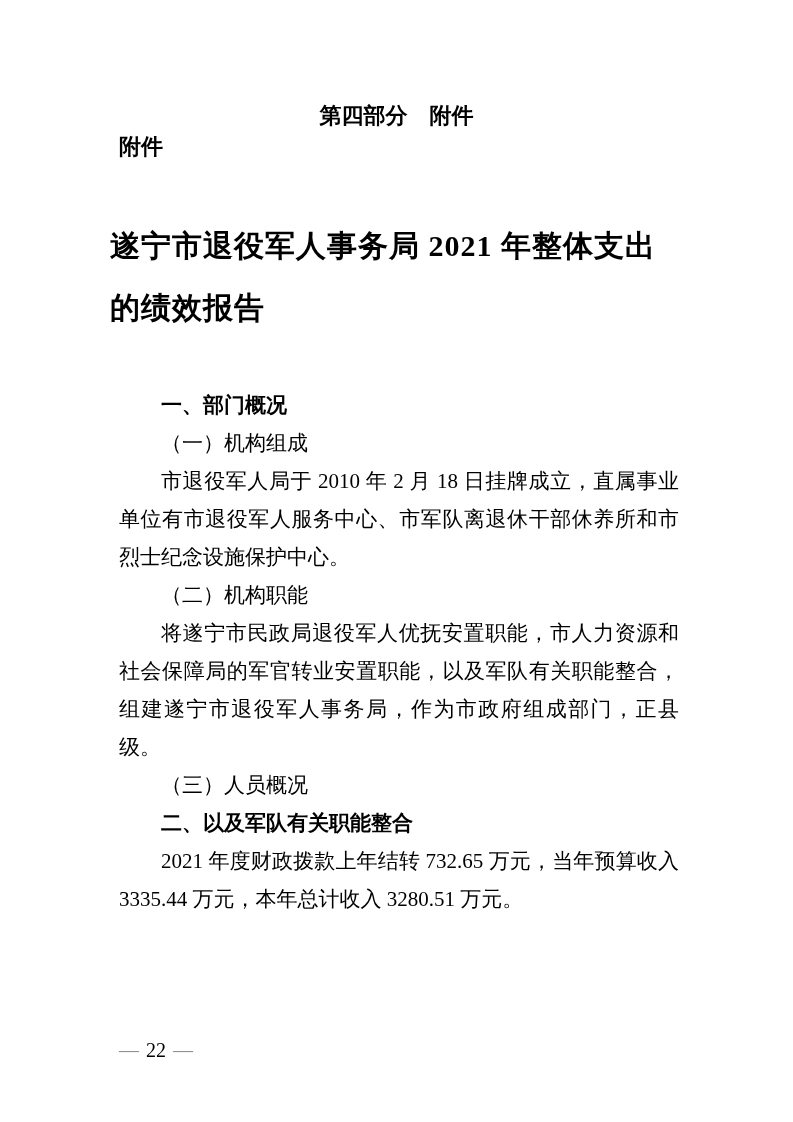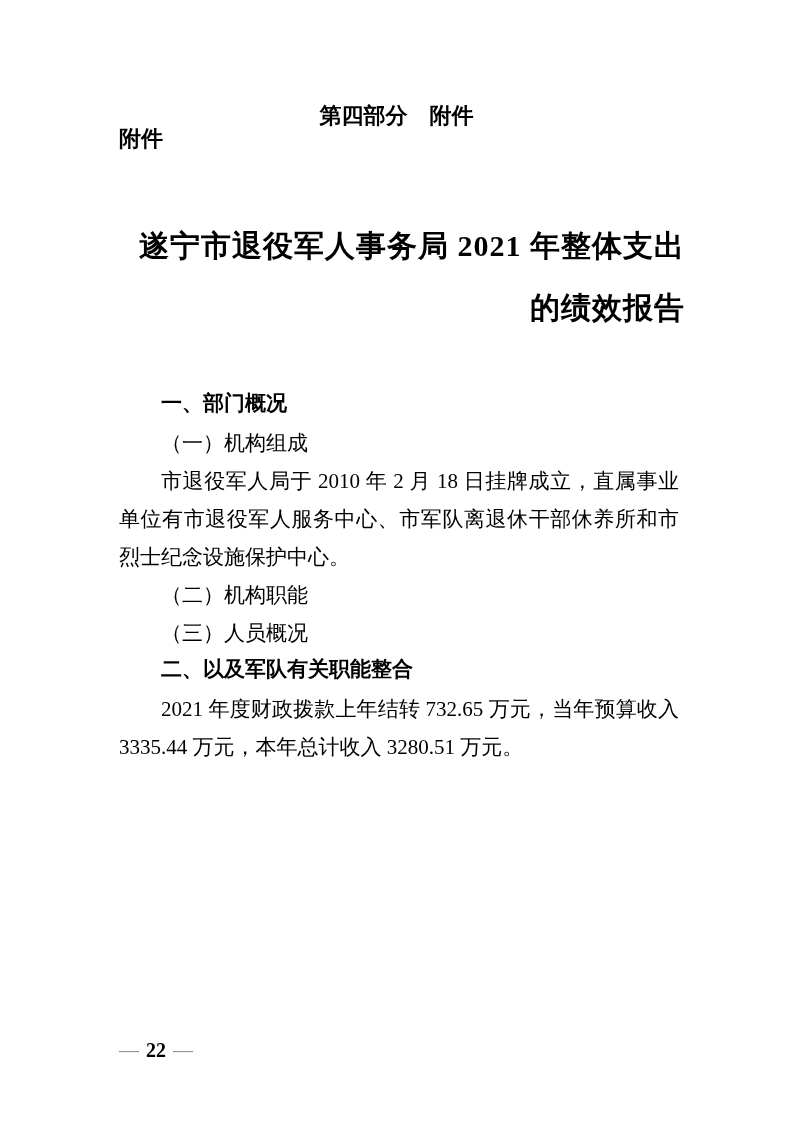--- a/index.html
+++ b/index.html
@@ -20,46 +20,46 @@
     position: absolute;
     top: 103px; left: 0; width: 793px;
     text-align: center;
     font-family: "Liberation Sans", sans-serif;
     font-weight: 700;
     font-size: 22px;
     line-height: 26px;
   }
   .attachment-label {
     position: absolute;
-    top: 126px; left: 119px;
+    top: 134px; left: 119px;
     font-family: "Liberation Sans", sans-serif;
     font-weight: 700;
     font-size: 22px;
     line-height: 26px;
   }
   .doc-title {
     position: absolute;
     top: 215px; left: 110px; width: 575px;
-    text-align: right;
+    text-align: left;
     font-family: "Liberation Serif", serif;
     font-weight: 700;
     font-size: 30px;
     line-height: 62px;
     letter-spacing: 1px;
   }
   .doc-title .title-line { white-space: nowrap; }
   .body-text {
     position: absolute;
     top: 386px; left: 119px; width: 560px;
     font-size: 21px;
     line-height: 38px;
   }
   .body-text > div { margin: 0; }
   .h2 {
-    font-family: Liberation Mono, monospace;
+    font-family: Liberation Serif, serif;
     font-weight: 700;
     text-indent: 2em;
   }
   .sub {
     font-family: Liberation Sans, sans-serif;
     text-indent: 2em;
   }
   .para {
     font-family: "Liberation Serif", serif;
     text-indent: 2em;
@@ -72,21 +72,20 @@
     font-size: 20px;
     line-height: 24px;
     color: #000000;
     white-space: nowrap;
   }
   .page-number .dash {
     color: #8c8c8c;
   }
   .page-number .num {
     margin: 8px 7px;
-    font-weight: bold;
   }
 </style>
 </head>
 <body>
 
 <div class="page">
 
   <div class="section-header">第四部分　附件</div>
 
   <div class="attachment-label">附件</div>
@@ -94,20 +93,21 @@
   <div class="doc-title">
     <div class="title-line">遂宁市退役军人事务局 2021 年整体支出</div>
     <div class="title-line">的绩效报告</div>
   </div>
 
   <div class="body-text">
     <div class="h2">一、部门概况</div>
     <div class="sub">（一）机构组成</div>
     <div class="para">市退役军人局于 2010 年 2 月 18 日挂牌成立，直属事业单位有市退役军人服务中心、市军队离退休干部休养所和市烈士纪念设施保护中心。</div>
     <div class="sub">（二）机构职能</div>
+    <div class="para">将遂宁市民政局退役军人优抚安置职能，市人力资源和社会保障局的军官转业安置职能，以及军队有关职能整合，组建遂宁市退役军人事务局，作为市政府组成部门，正县级。</div>
     <div class="sub">（三）人员概况</div>
     <div class="h2">二、以及军队有关职能整合</div>
     <div class="para">2021 年度财政拨款上年结转 732.65 万元，当年预算收入 3335.44 万元，本年总计收入 3280.51 万元。</div>
   </div>
 
   <div class="page-number">
     <span class="dash">—</span><span class="num">22</span><span class="dash">—</span>
   </div>
 
 </div>

